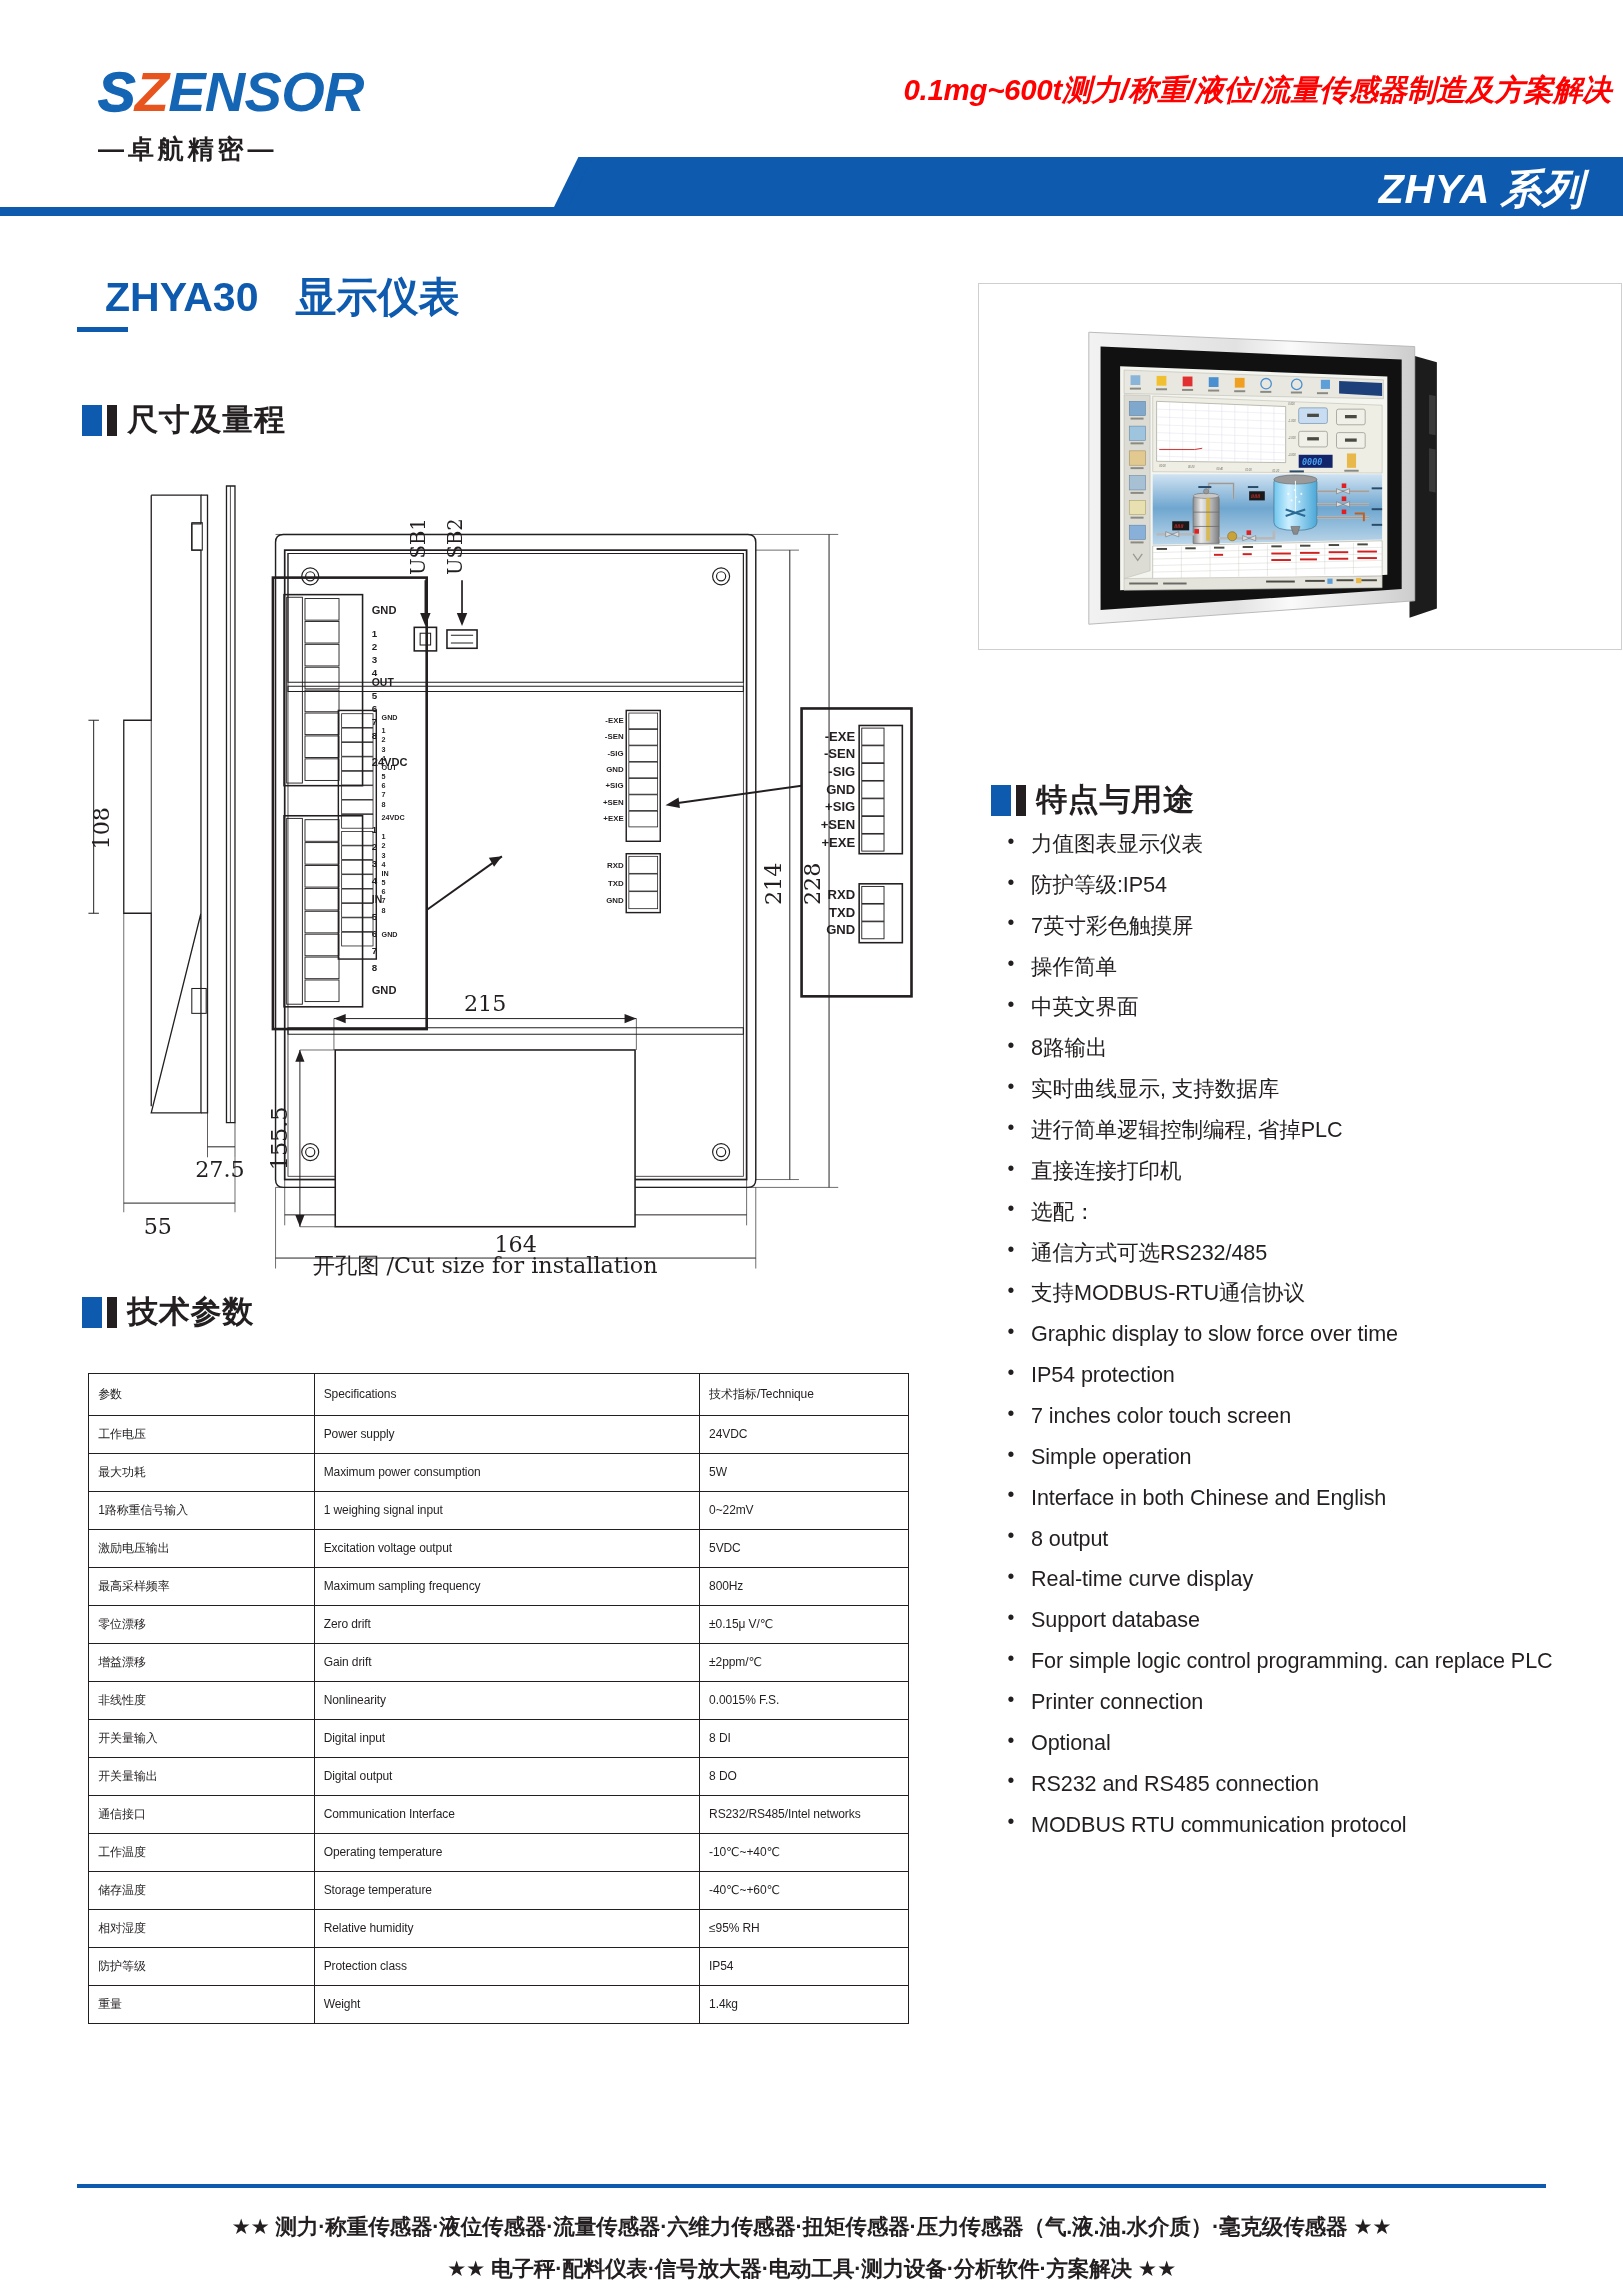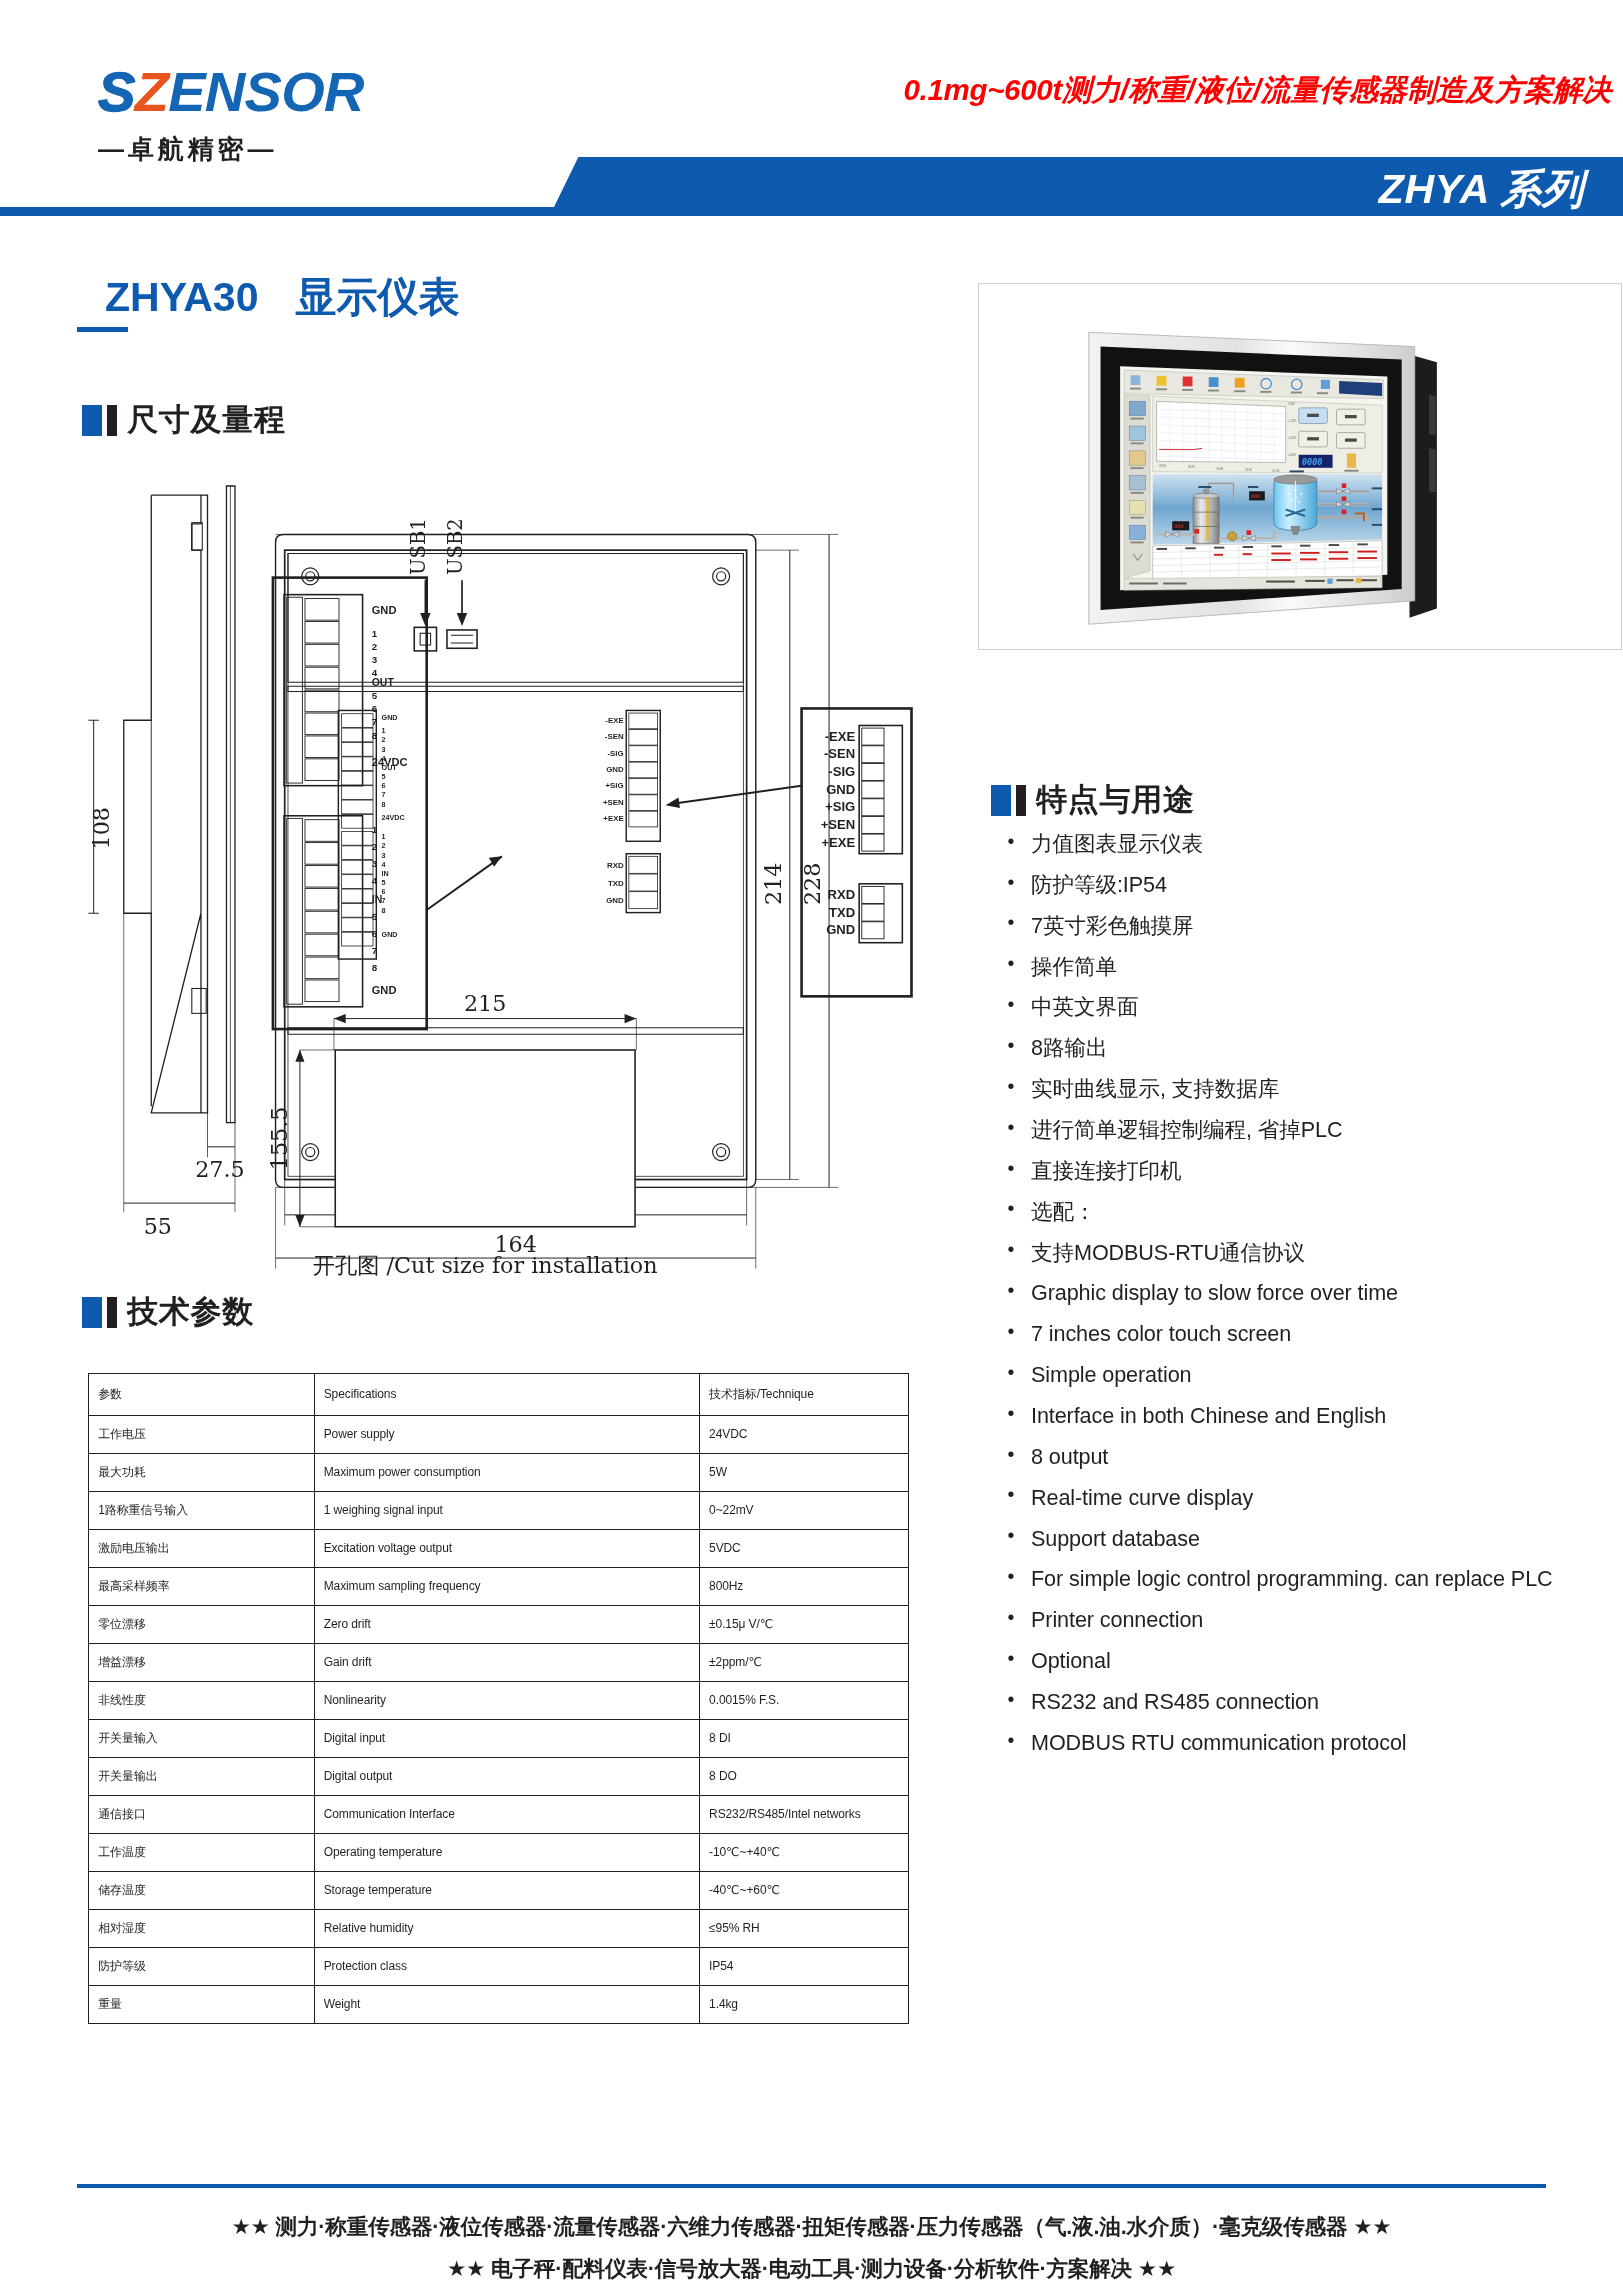--- a/index.html
+++ b/index.html
@@ -769,22 +769,24 @@
       <li>力值图表显示仪表</li>
       <li>防护等级:IP54</li>
       <li>7英寸彩色触摸屏</li>
       <li>操作简单</li>
       <li>中英文界面</li>
       <li>8路输出</li>
       <li>实时曲线显示, 支持数据库</li>
       <li>进行简单逻辑控制编程, 省掉PLC</li>
       <li>直接连接打印机</li>
       <li>选配：</li>
+      <li>通信方式可选RS232/485</li>
       <li>支持MODBUS-RTU通信协议</li>
       <li>Graphic display to slow force over time</li>
+      <li>IP54 protection</li>
       <li>7 inches color touch screen</li>
       <li>Simple operation</li>
       <li>Interface in both Chinese and English</li>
       <li>8 output</li>
       <li>Real-time curve display</li>
       <li>Support database</li>
       <li>For simple logic control programming. can replace PLC</li>
       <li>Printer connection</li>
       <li>Optional</li>
       <li>RS232 and RS485 connection</li>

